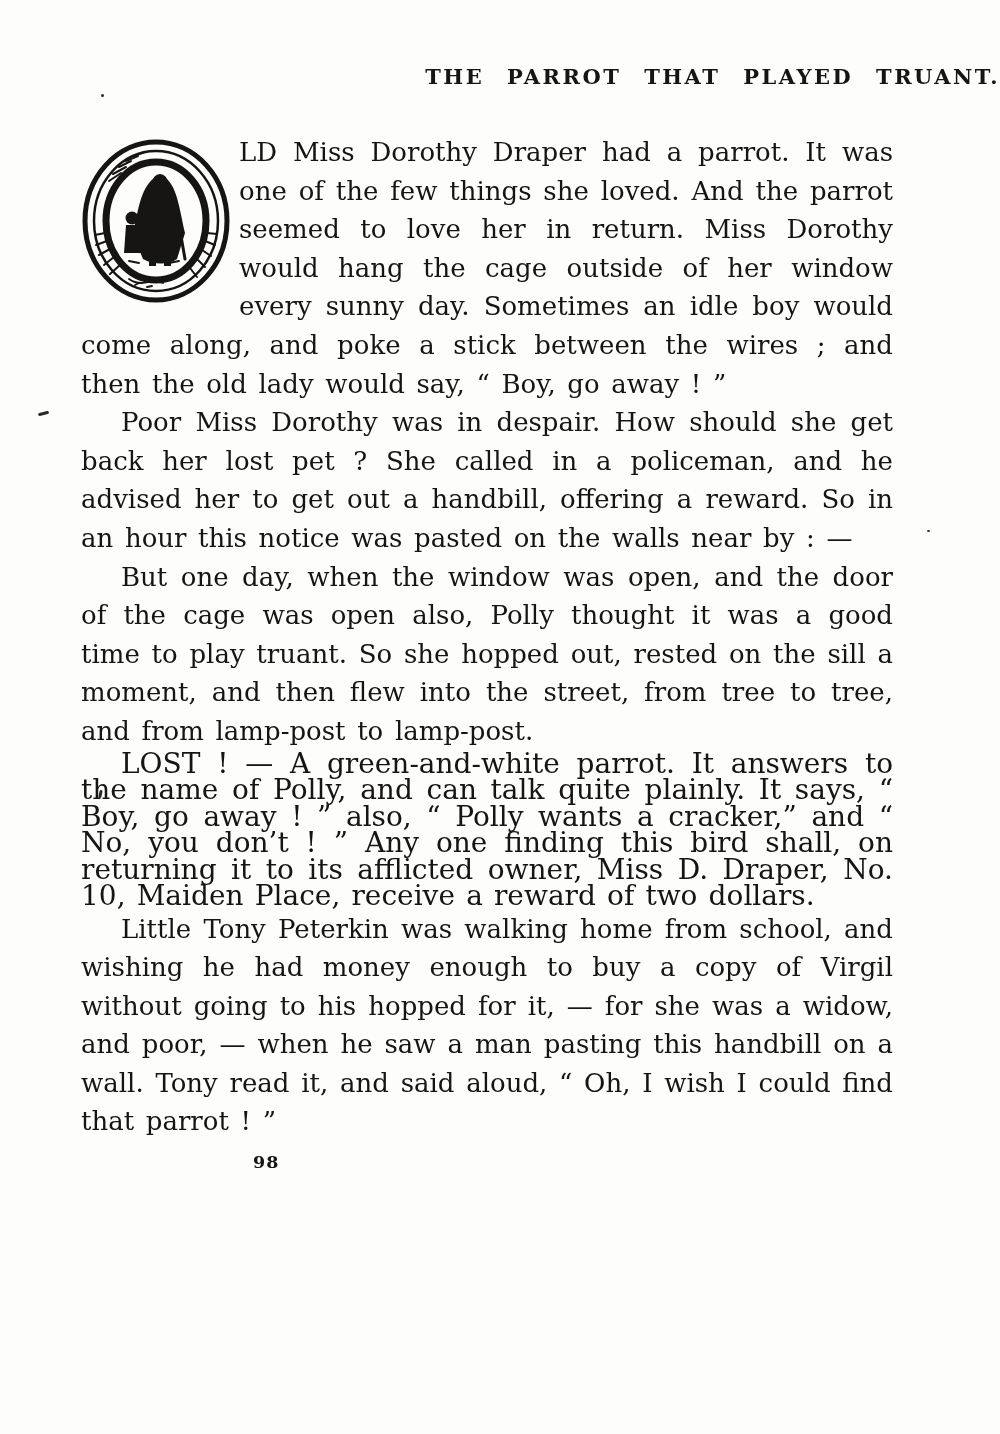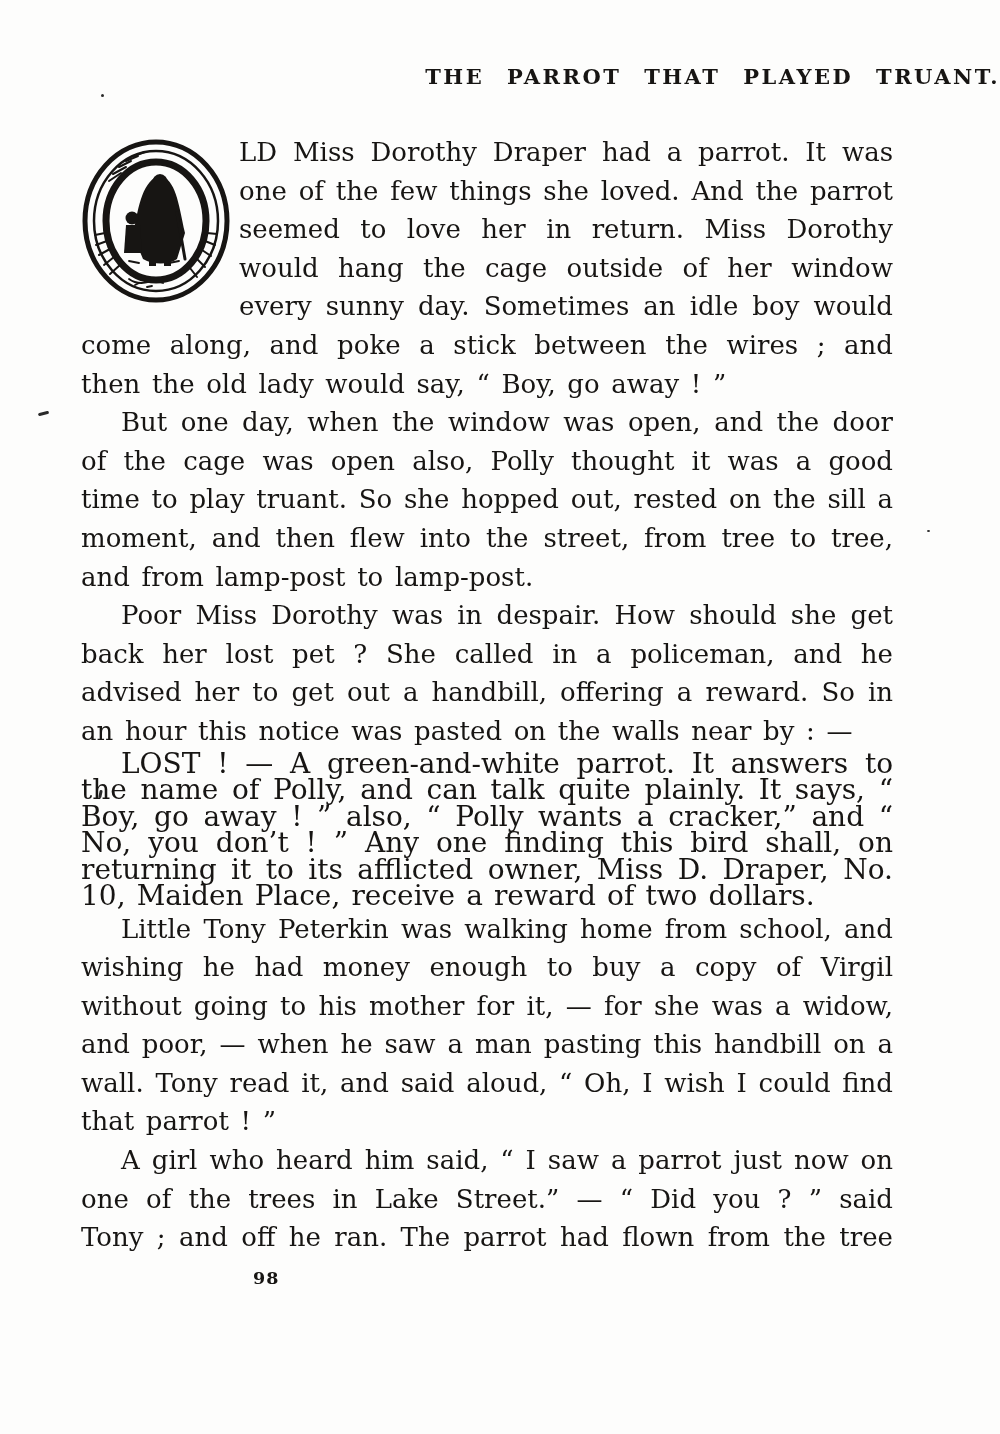--- a/index.html
+++ b/index.html
@@ -115,29 +115,28 @@
               <path d="M88 124 L98 122"></path>
             <path d="M48 140 q8 6 20 3 q8 -2 14 1"></path>
             <path d="M54 146 l4 -2"></path>
               <path d="M66 148 l5 -1"></path>
           </g>
         </svg>
       </span>
       <span>LD Miss Dorothy Draper had a parrot.  It was one of the few things she loved.  And the parrot seemed to love her in return.  Miss Dorothy would hang the cage outside of her window every sunny day.  Sometimes an idle boy would come along, and poke a stick between the wires ; and then the old lady would say, “ Boy, go away ! ”</span>
     </p>
 
+    <p>Poor Miss Dorothy was in despair.  How should she get back her lost pet ?  She called in a policeman, and he advised her to get out a handbill, offering a reward.  So in an hour this notice was pasted on the walls near by : —</p>
+
     <p>But one day, when the window was open, and the door of the cage was open also, Polly thought it was a good time to play truant.  So she hopped out, rested on the sill a moment, and then flew into the street, from tree to tree, and from lamp-post to lamp-post.</p>
-
-    <p>Poor Miss Dorothy was in despair.  How should she get back her lost pet ?  She called in a policeman, and he advised her to get out a handbill, offering a reward.  So in an hour this notice was pasted on the walls near by : —</p>
 
     <p class="notice">LOST ! — A green-and-white parrot.  It answers to the name of Polly, and can talk quite plainly.  It says, “ Boy, go away ! ” also, “ Polly wants a cracker,” and “ No, you don’t ! ”  Any one finding this bird shall, on returning it to its afflicted owner, Miss D. Draper, No. 10, Maiden Place, receive a reward of two dollars.</p>
 
-    <p>Little Tony Peterkin was walking home from school, and wishing he had money enough to buy a copy of Virgil without going to his mother for it, — for she was a widow, and poor, — when he saw a man pasting this handbill on a wall.  Tony read it, and said aloud, “ Oh, I wish I could find that parrot ! ”</p>
+    <p>Little Tony Peterkin was walking home from school, and wishing he had money enough to buy a copy of Virgil without going to his hopped for it, — for she was a widow, and poor, — when he saw a man pasting this handbill on a wall.  Tony read it, and said aloud, “ Oh, I wish I could find that parrot ! ”</p>
 
-    <p class="continues">A girl who heard him said, “ I saw a parrot just now on one of the trees in Lake Street.” — “ Did you ? ” said Tony ; and off he ran.  The parrot had flown from the tree</p>
 
     <div class="pagenum">98</div>
   </div>
 
   <div class="artifact speck1"></div>
   <div class="artifact dash1"></div>
   <div class="artifact mark1"></div>
   <div class="artifact speck2"></div>
 
 </div>

